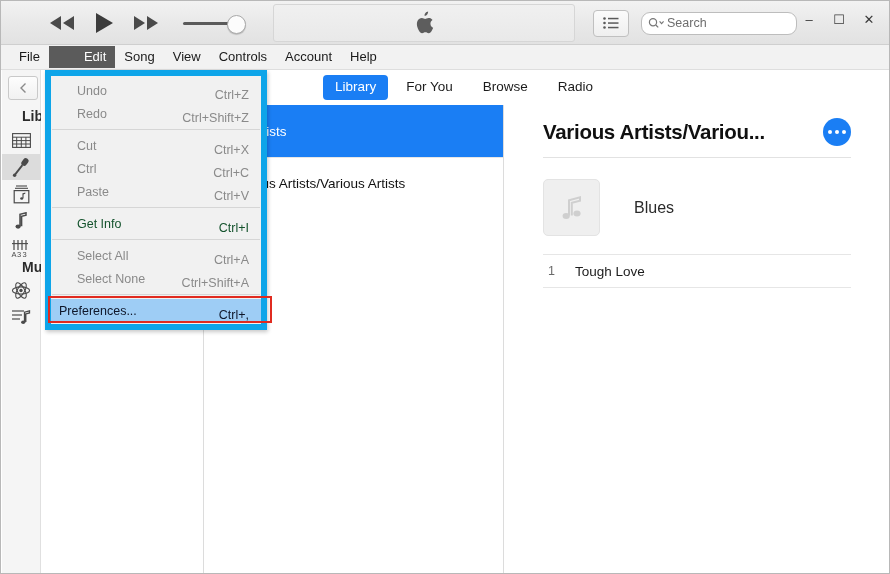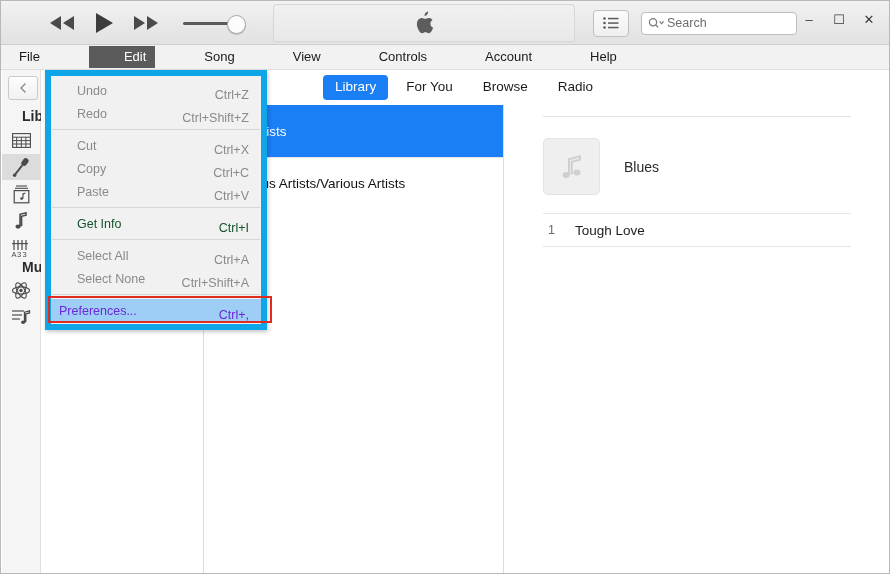--- a/index.html
+++ b/index.html
@@ -113,21 +113,21 @@
     width: 34px; height: 25px;
     border: 1px solid #c0c0c0;
     border-radius: 4px;
     background: linear-gradient(to bottom,#fbfbfb,#efefef);
     display: flex; align-items: center; justify-content: center;
   }
   .searchbox {
     width: 156px; height: 23px;
     background: #fff;
     border: 1px solid #bdbdbd;
-    border-radius: 4px;
+    border-radius: 9px;
     display: flex;
     align-items: center;
     padding: 0 6px;
     box-sizing: border-box;
     gap: 3px;
   }
   .search-ph {
     font-size: 12.5px;
     color: #6e6e6e;
     line-height: 1;
@@ -152,21 +152,20 @@
     position: absolute;
     left: 0; top: 44px;
     width: 888px; height: 25px;
     background: #f2f2f2;
     border-bottom: 1px solid #dedede;
     display: flex;
     align-items: center;
     padding-left: 9px;
     box-sizing: border-box;
     font-size: 13px;
-    gap: 40px;
   }
   .menu-item {
     padding: 4px 9px 5px 9px;
     color: #1a1a1a;
     line-height: 1;
     white-space: nowrap;
   }
   .menu-item.active {
     background: #5b5b5b;
     color: #ffffff;
@@ -319,22 +318,22 @@
     background: #efefef;
     border: 1px solid #e3e3e3;
     border-radius: 5px;
     box-sizing: border-box;
     display: flex;
     align-items: center;
     justify-content: center;
     flex: none;
   }
   .album-name {
-    margin-left: 24px;
-    font-size: 14px;
+    margin-left: 34px;
+    font-size: 16px;
     color: #2a2a2a;
   }
   .track-list {
     margin: 18px 38px 0 38px;
     border-top: 1px solid #e6e6e6;
   }
   .track-row {
     height: 32px;
     display: flex;
     align-items: center;
@@ -375,21 +374,21 @@
   .dd-item.enabled { color: #14532d; font-weight: normal; }
   .dd-label { flex: 1; }
   .dd-accel { color: inherit; padding-left: 16px; margin-top: 8px; }
   .dd-sep {
     height: 1px;
     background: #d6d6d6;
     margin: 4px 1px 4px 1px;
   }
   .dd-item.hl {
     background: #9ecdf5;
-    color: #6d28d9;
+    color: #0f172a;
     padding-left: 8px;
   }
   .hl-wrap {
     position: relative;
     margin: 3px 0 0 0;
   }
   .hl-box {
     position: absolute;
     left: -3px; top: -3px;
     width: 224px; height: 27px;
@@ -581,20 +580,28 @@
   </div>
 
   <div class="col1"></div>
 
   <div class="col2">
     <div class="artist-row sel">All Artists</div>
     <div class="artist-row sep">Various Artists/Various Artists</div>
   </div>
 
   <div class="col3">
+    <div class="detail-head">
+      <div class="detail-title">Various Artists/Variou...</div>
+      <div class="more-btn">
+        <span class="dot"></span>
+        <span class="dot"></span>
+        <span class="dot"></span>
+      </div>
+    </div>
     <div class="head-rule"></div>
 
     <div class="album-block">
       <div class="album-art">
         <svg width="25" height="26" viewBox="0 0 25 26">
           <path d="M10 20.5V5.3l11-2.9v3.4l-8.2 2.1v12.6" fill="none" stroke="#cfcfcf" stroke-width="2"></path>
           <ellipse cx="7.2" cy="20.9" rx="3.6" ry="3" fill="#cfcfcf"></ellipse>
           <ellipse cx="18" cy="18.4" rx="3.6" ry="3" fill="#cfcfcf"></ellipse>
         </svg>
       </div>
@@ -620,21 +627,21 @@
       <span class="dd-accel">Ctrl+Shift+Z</span>
     </div>
 
     <div class="dd-sep"></div>
 
     <div class="dd-item">
       <span class="dd-label">Cut</span>
       <span class="dd-accel">Ctrl+X</span>
     </div>
     <div class="dd-item">
-      <span class="dd-label">Copy</span>
+      <span class="dd-label">Ctrl</span>
       <span class="dd-accel">Ctrl+C</span>
     </div>
     <div class="dd-item">
       <span class="dd-label">Paste</span>
       <span class="dd-accel">Ctrl+V</span>
     </div>
 
     <div class="dd-sep"></div>
 
     <div class="dd-item enabled">

